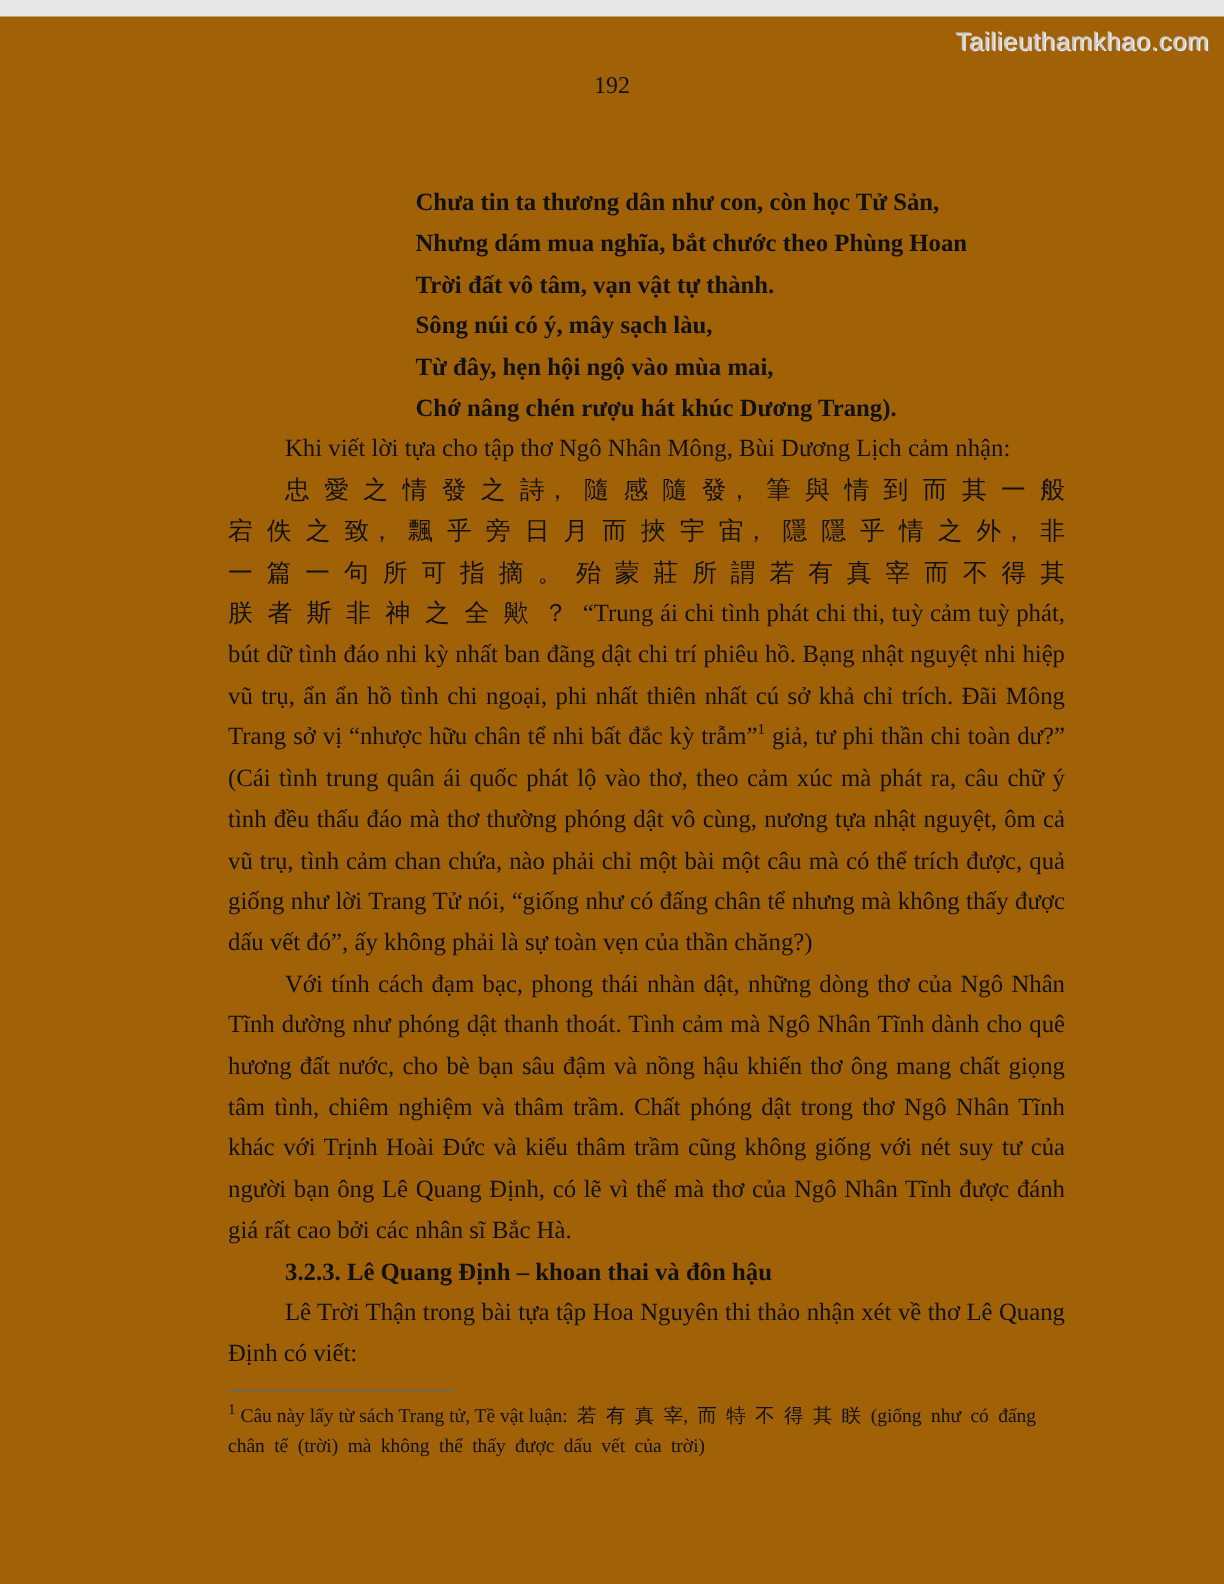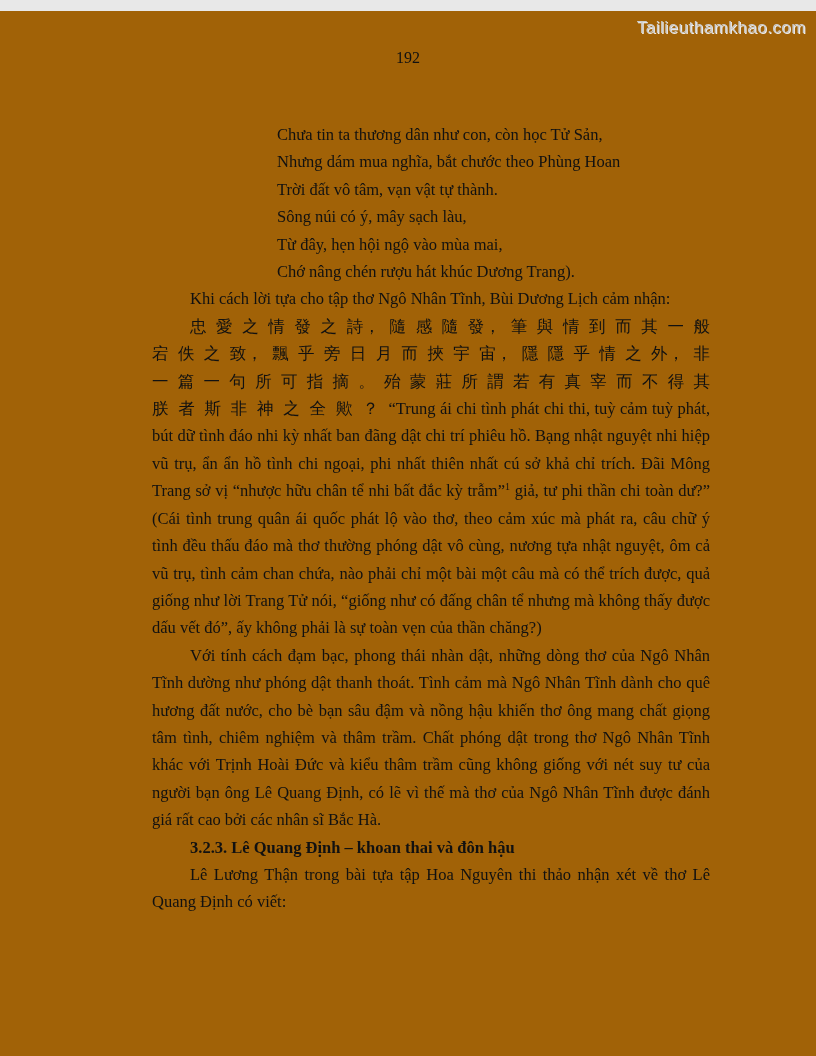--- a/index.html
+++ b/index.html
@@ -33,21 +33,21 @@
   }
   .content {
     position: absolute;
     top: 110px;
     left: 152px;
     width: 558px;
     font-size: 16.5px;
     line-height: 27.4px;
   }
   .poem { margin-left: 125px; }
-  .poem-line { white-space: nowrap; }
+  .poem-line { white-space: nowrap; font-weight: bold; }
   p.body-par { margin: 0; text-align: justify; }
   .indent { text-indent: 38px; }
   .heading { font-weight: bold; }
   .italic { }
   .chinese { word-spacing: 5px; }
   sup.fnref {
     font-size: 10px;
     line-height: 0;
     vertical-align: super;
   }
@@ -83,26 +83,30 @@
 
     <div class="poem">
       <div class="poem-line">Chưa tin ta thương dân như con, còn học Tử Sản,</div>
       <div class="poem-line">Nhưng dám mua nghĩa, bắt chước theo Phùng Hoan</div>
       <div class="poem-line">Trời đất vô tâm, vạn vật tự thành.</div>
       <div class="poem-line">Sông núi có ý, mây sạch làu,</div>
       <div class="poem-line">Từ đây, hẹn hội ngộ vào mùa mai,</div>
       <div class="poem-line">Chớ nâng chén rượu hát khúc Dương Trang).</div>
     </div>
 
-    <p class="body-par indent">Khi cách lời tựa cho tập thơ Ngô Nhân Tĩnh, Bùi Dương Lịch cảm nhận:</p>
+    <p class="body-par indent">Khi viết lời tựa cho tập thơ Ngô Nhân Mông, Bùi Dương Lịch cảm nhận:</p>
 
     <p class="body-par indent"><span class="chinese">忠 愛 之 情 發 之 詩， 隨 感 隨 發， 筆 與 情 到 而 其 一 般 宕 佚 之 致， 飄 乎 旁 日 月 而 挾 宇 宙， 隱 隱 乎 情 之 外， 非 一 篇 一 句 所 可 指 摘 。 殆 蒙 莊 所 謂 若 有 真 宰 而 不 得 其 朕 者 斯 非 神 之 全 歟 ？ </span><span class="italic">“Trung ái chi tình phát chi thi, tuỳ cảm tuỳ phát, bút dữ tình đáo nhi kỳ nhất ban đãng dật chi trí phiêu hồ. Bạng nhật nguyệt nhi hiệp vũ trụ, ẩn ẩn hồ tình chi ngoại, phi nhất thiên nhất cú sở khả chỉ trích. Đãi Mông Trang sở vị “nhược hữu chân tể nhi bất đắc kỳ trẫm”</span><sup class="fnref italic">1</sup><span class="italic"> giả, tư phi thần chi toàn dư?</span><span>” (Cái tình trung quân ái quốc phát lộ vào thơ, theo cảm xúc mà phát ra, câu chữ ý tình đều thấu đáo mà thơ thường phóng dật vô cùng, nương tựa nhật nguyệt, ôm cả vũ trụ, tình cảm chan chứa, nào phải chỉ một bài một câu mà có thể trích được, quả giống như lời Trang Tử nói, “giống như có đấng chân tể nhưng mà không thấy được dấu vết đó”, ấy không phải là sự toàn vẹn của thần chăng?)</span></p>
 
     <p class="body-par indent">Với tính cách đạm bạc, phong thái nhàn dật, những dòng thơ của Ngô Nhân Tĩnh dường như phóng dật thanh thoát. Tình cảm mà Ngô Nhân Tĩnh dành cho quê hương đất nước, cho bè bạn sâu đậm và nồng hậu khiến thơ ông mang chất giọng tâm tình, chiêm nghiệm và thâm trầm. Chất phóng dật trong thơ Ngô Nhân Tĩnh khác với Trịnh Hoài Đức và kiểu thâm trầm cũng không giống với nét suy tư của người bạn ông Lê Quang Định, có lẽ vì thế mà thơ của Ngô Nhân Tĩnh được đánh giá rất cao bởi các nhân sĩ Bắc Hà.</p>
 
     <p class="body-par indent heading">3.2.3. Lê Quang Định – khoan thai và đôn hậu</p>
 
-    <p class="body-par indent"><span>Lê Lương Thận trong bài tựa tập </span><span class="italic">Hoa Nguyên thi thảo</span><span> nhận xét về thơ Lê Quang Định có viết:</span></p>
+    <p class="body-par indent"><span>Lê Trời Thận trong bài tựa tập </span><span class="italic">Hoa Nguyên thi thảo</span><span> nhận xét về thơ Lê Quang Định có viết:</span></p>
 
   </div>
 
+  <div class="footnote-area">
+    <div class="footnote-rule"></div>
+    <div class="footnote-text"><sup class="fnref">1</sup><span> Câu này lấy từ sách </span><span class="italic">Trang tử, Tề vật luận</span><span class="chinese">: 若 有 真 宰, 而 特 不 得 其 眹 (giống như có đấng chân tể (trời) mà không thể thấy được dấu vết của trời)</span></div>
+  </div>
 
 </div>
 
 </body></html>

